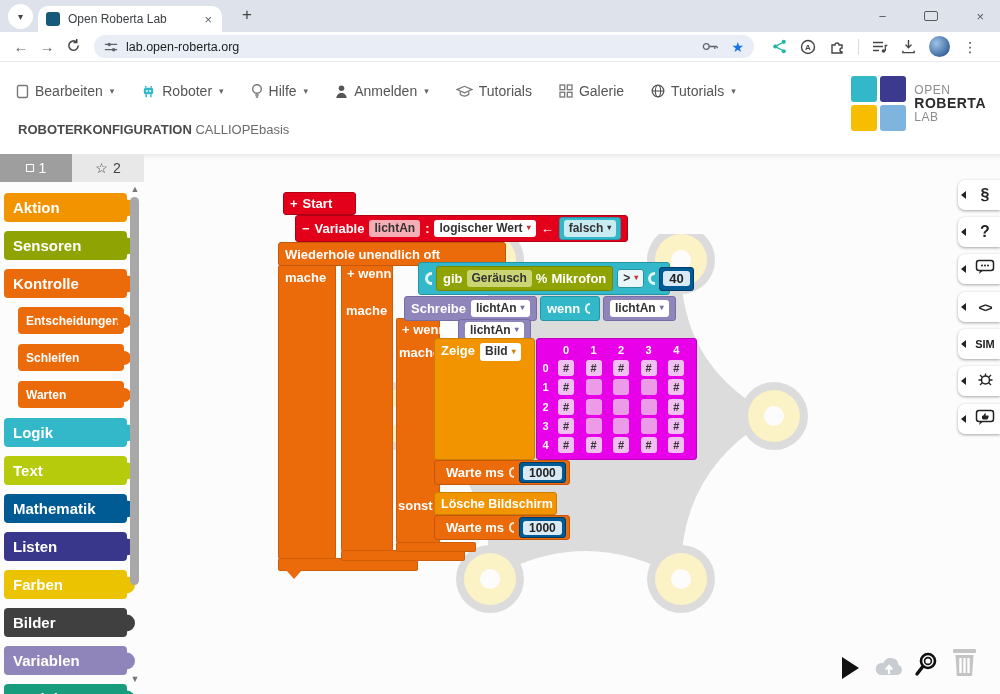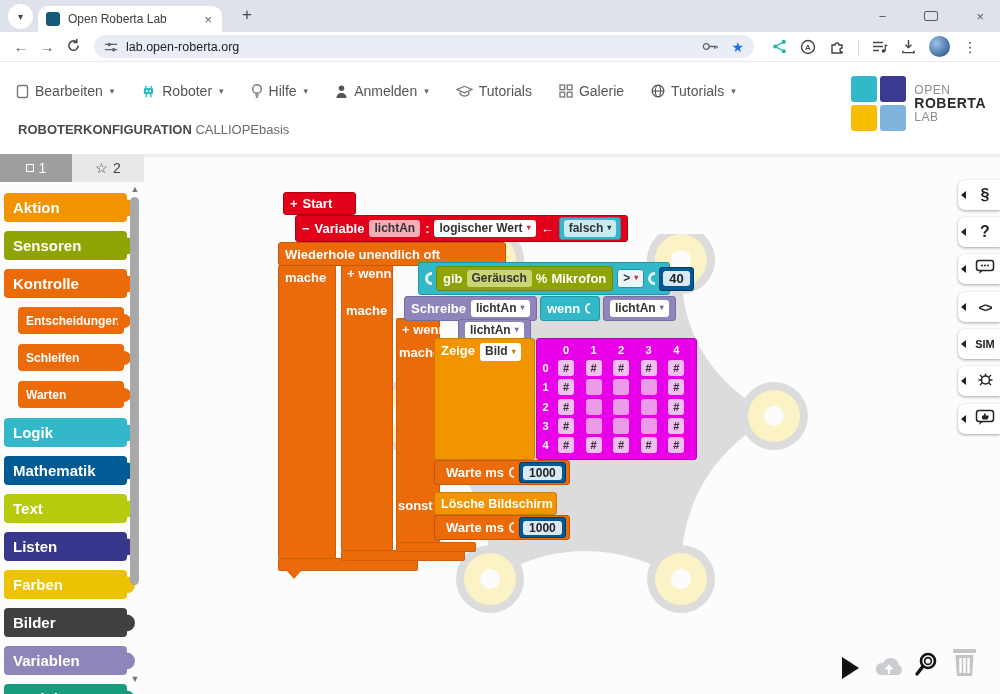--- a/index.html
+++ b/index.html
@@ -302,25 +302,25 @@
         </div>
         <div class="subcat" style="background: rgb(235, 106, 10);">
           <span>Schleifen</span>
         </div>
         <div class="subcat" style="background: rgb(235, 106, 10);">
           <span>Warten</span>
         </div>
         <div class="cat" style="background: rgb(51, 184, 202);">
           <span>Logik</span>
         </div>
+        <div class="cat" style="background: rgb(181, 203, 11);">
+          <span>Text</span>
+        </div>
         <div class="cat" style="background: rgb(0, 90, 148);">
           <span>Mathematik</span>
-        </div>
-        <div class="cat" style="background: rgb(181, 203, 11);">
-          <span>Text</span>
         </div>
         <div class="cat" style="background: rgb(57, 55, 139);">
           <span>Listen</span>
         </div>
         <div class="cat" style="background: rgb(235, 195, 0);">
           <span>Farben</span>
         </div>
         <div class="cat" style="background: #404040;">
           <span>Bilder</span>
         </div>

